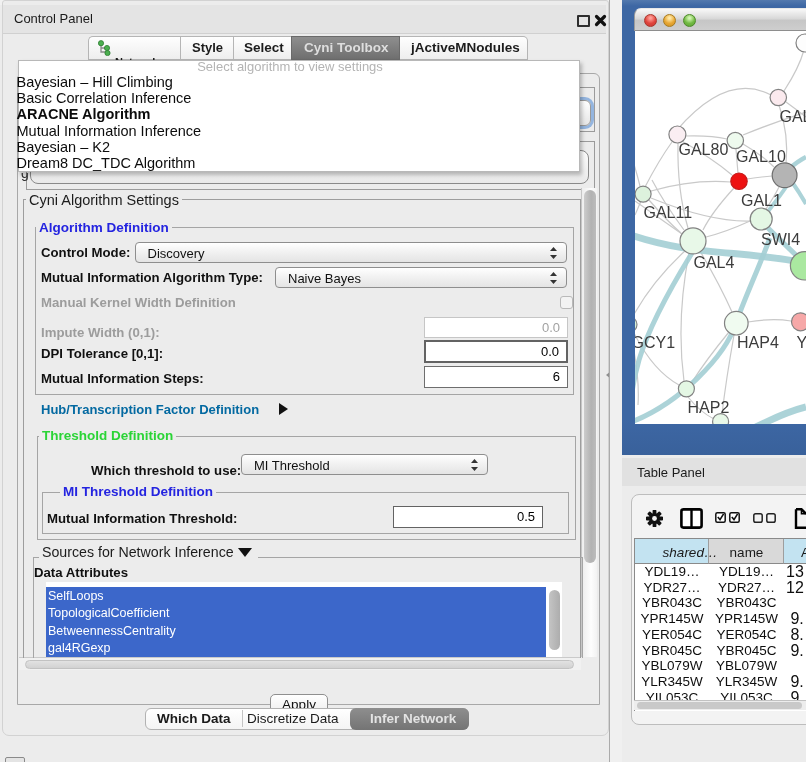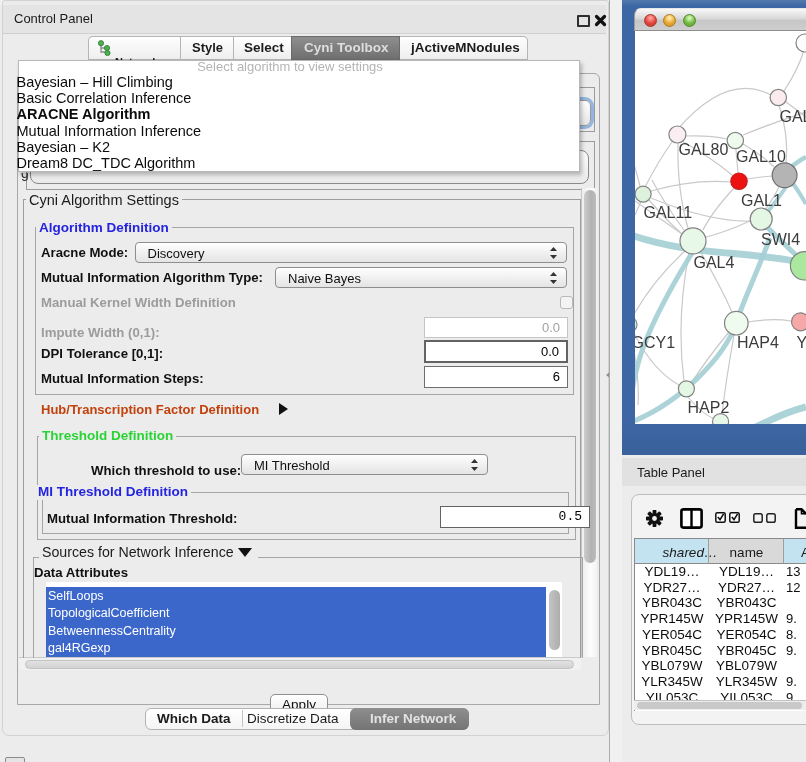--- a/index.html
+++ b/index.html
@@ -75,21 +75,21 @@
 <div class="abs" style="left:19px;top:657px;width:562px;height:13px;background:#f1f1f1;
   border-top:1px solid #cacaca;box-sizing:border-box;"></div>
 <div class="abs" style="left:25px;top:659.5px;width:549px;height:9px;border-radius:4.5px;
   background:linear-gradient(#e2e2e2,#d2d2d2);border:1px solid #c2c2c2;box-sizing:border-box;"></div>
 
 <div class="abs" style="left:22.5px;top:199px;width:556.5px;height:458px;border:1px solid #9d9d9d;border-bottom:none;"></div>
 <div class="gtitle" style="left:26px;top:192.5px;color:#1c1c1c;">Cyni Algorithm Settings</div>
 
 <div class="abs" style="left:34.5px;top:227px;width:537.5px;height:166px;border:1px solid #a5a5a5;"></div>
 <div class="gtitle ctitle" style="left:36px;top:220.5px;color:#2424e0;">Algorithm Definition</div>
-<div class="lbl" style="left:41px;top:245px;">Aracne Mode:</div>
+<div class="lbl" style="left:41px;top:245px;">Control Mode:</div>
 <div class="combo" style="left:134.5px;top:242px;width:432.5px;height:21px;">
   <span class="ct">Discovery</span>
   <svg class="spin" viewBox="0 0 9 12">
       <path d="M4.5 0 L8 4 L1 4 Z M4.5 12 L8 8 L1 8 Z" fill="#333"></path>
     </svg>
 </div>
 <div class="lbl" style="left:41px;top:270px;">Mutual Information Algorithm Type:</div>
 <div class="combo" style="left:275px;top:267px;width:292px;height:21px;">
   <span class="ct">Naive Bayes</span>
   <svg class="spin" viewBox="0 0 9 12">
@@ -98,37 +98,37 @@
 </div>
 <div class="glbl" style="left:41px;top:295px;">Manual Kernel Width Definition</div>
 <div class="abs" style="left:560px;top:296px;width:11px;height:11px;border:1px solid #b9b9b9;border-radius:3px;background:#f3f3f3;"></div>
 <div class="glbl" style="left:41px;top:325px;">Impute Width (0,1):</div>
 <div class="field" style="left:424px;top:317px;width:144px;height:21px;border:1px solid #c6c6c6;color:#a2a2a2;">0.0</div>
 <div class="lbl" style="left:41px;top:346px;">DPI Tolerance [0,1]:</div>
 <div class="field" style="left:424px;top:340px;width:144px;height:23px;border:2px solid #636363;line-height:19px;color:#000;">0.0</div>
 <div class="lbl" style="left:41px;top:371px;">Mutual Information Steps:</div>
 <div class="field" style="left:424px;top:365.5px;width:144px;height:22px;border:1.5px solid #6e6e6e;color:#000;">6</div>
 
-<div class="abs" style="left:41px;top:402px;font-size:13px;font-weight:bold;color:#c2410c;">Hub/Transcription Factor Definition</div>
+<div class="abs" style="left:41px;top:402px;font-size:13px;font-weight:bold;color:#0369a1;">Hub/Transcription Factor Definition</div>
 <div class="abs" style="left:279px;top:403px;width:0;height:0;border-left:9px solid #111;border-top:6px solid transparent;border-bottom:6px solid transparent;"></div>
 
 <div class="abs" style="left:37px;top:435.5px;width:536.5px;height:102px;border:1px solid #a5a5a5;"></div>
 <div class="gtitle ctitle" style="left:39px;top:429px;color:#2bd436;">Threshold Definition</div>
 <div class="lbl" style="left:91px;top:463px;">Which threshold to use:</div>
 <div class="combo" style="left:241px;top:454px;width:247px;height:21px;">
   <span class="ct">MI Threshold</span>
   <svg class="spin" viewBox="0 0 9 12">
       <path d="M4.5 0 L8 4 L1 4 Z M4.5 12 L8 8 L1 8 Z" fill="#333"></path>
     </svg>
 </div>
 
 <div class="abs" style="left:42px;top:492px;width:525px;height:40px;border:1px solid #a5a5a5;"></div>
-<div class="gtitle ctitle" style="left:35px;top:485px;color:#2424e0;">MI Threshold Definition</div>
+<div class="gtitle ctitle" style="left:60px;top:485px;color:#2424e0;">MI Threshold Definition</div>
 <div class="lbl" style="left:47px;top:511px;">Mutual Information Threshold:</div>
-<div class="field" style="left:440px;top:506px;width:150px;height:22px;border:1.5px solid #636363;color:#000;font-family:Liberation Mono, monospace;">0.5</div>
+<div class="field" style="left:393px;top:506px;width:150px;height:22px;border:1.5px solid #636363;color:#000;">0.5</div>
 
 <div class="abs" style="left:33px;top:557px;width:548px;height:100px;border:1px solid #a5a5a5;border-bottom:none;"></div>
 <div class="gtitle" style="left:39px;top:545px;color:#1c1c1c;height:14px;font-size:14.2px;">Sources for Network Inference</div>
 <div class="abs" style="left:234px;top:555.5px;width:24px;height:4px;background:#ececec;"></div>
 <div class="abs" style="left:238px;top:548px;width:0;height:0;border-top:9px solid #111;border-left:7.5px solid transparent;border-right:7.5px solid transparent;"></div>
 <div class="lbl" style="left:34px;top:565px;">Data Attributes</div>
 <div class="abs" style="left:46px;top:582px;width:516px;height:75px;background:#fff;"></div>
 <div class="abs" style="left:46px;top:586.5px;width:500px;height:70.5px;background:#3c67ca;"></div>
 <div class="abs" style="left:48px;top:588px;font-size:12.5px;color:#fff;line-height:17.3px;">SelfLoops<br>TopologicalCoefficient<br>BetweennessCentrality<br>gal4RGexp</div>
 <div class="abs" style="left:548.5px;top:590px;width:11px;height:60px;border-radius:5.5px;background:linear-gradient(to right,#c4c4c4,#adadad);"></div>
@@ -280,16 +280,16 @@
 
 <div class="abs" style="left:634px;top:538px;width:172px;height:173px;background:#fff;border-top:1px solid #8a8a8a;border-left:1px solid #8a8a8a;box-sizing:border-box;"></div>
 <div class="abs" style="left:635px;top:539px;width:74px;height:25px;background:#c3e3f1;border-right:1px solid #9e9e9e;border-bottom:1px solid #8a8a8a;box-sizing:border-box;"></div>
 <div class="abs" style="left:709px;top:539px;width:75px;height:25px;background:#d9d9d9;border-right:1px solid #9e9e9e;border-bottom:1px solid #8a8a8a;box-sizing:border-box;"></div>
 <div class="abs" style="left:784px;top:539px;width:22px;height:25px;background:#c3e3f1;border-bottom:1px solid #8a8a8a;box-sizing:border-box;"></div>
 <div class="abs" style="left:653px;top:545px;width:74px;text-align:center;font-size:13.5px;color:#1a1a1a;font-style:italic;">shared…</div>
 <div class="abs" style="left:709px;top:545px;width:75px;text-align:center;font-size:13.5px;color:#1a1a1a;">name</div>
 <div class="abs" style="left:801px;top:545px;font-size:13.5px;color:#1a1a1a;">A</div>
 <div class="abs" style="left:635px;top:564px;width:74px;text-align:center;font-size:13.5px;color:#0e0e0e;line-height:15.7px;">YDL19…<br>YDR27…<br>YBR043C<br>YPR145W<br>YER054C<br>YBR045C<br>YBL079W<br>YLR345W<br>YIL053C</div>
 <div class="abs" style="left:709px;top:564px;width:75px;text-align:center;font-size:13.5px;color:#0e0e0e;line-height:15.7px;">YDL19…<br>YDR27…<br>YBR043C<br>YPR145W<br>YER054C<br>YBR045C<br>YBL079W<br>YLR345W<br>YIL053C</div>
-<div class="abs" style="left:786px;top:564px;font-size:13px;color:#0e0e0e;line-height:15.7px;">13<br>12<br>&nbsp;<br>9.<br>8.<br>9.<br>&nbsp;<br>9.<br>9.</div>
+<div class="abs" style="left:786px;top:564px;font-size:16px;color:#0e0e0e;line-height:15.7px;text-align:right;">13<br>12<br>&nbsp;<br>9.<br>8.<br>9.<br>&nbsp;<br>9.<br>9.</div>
 
 <div class="abs" style="left:634px;top:700px;width:172px;height:10px;background:#ededed;border-top:1px solid #c2c2c2;box-sizing:border-box;"></div>
 <div class="abs" style="left:637px;top:701.5px;width:165px;height:7.5px;border-radius:4px;background:#c9c9c9;"></div>
 
 </body></html>

